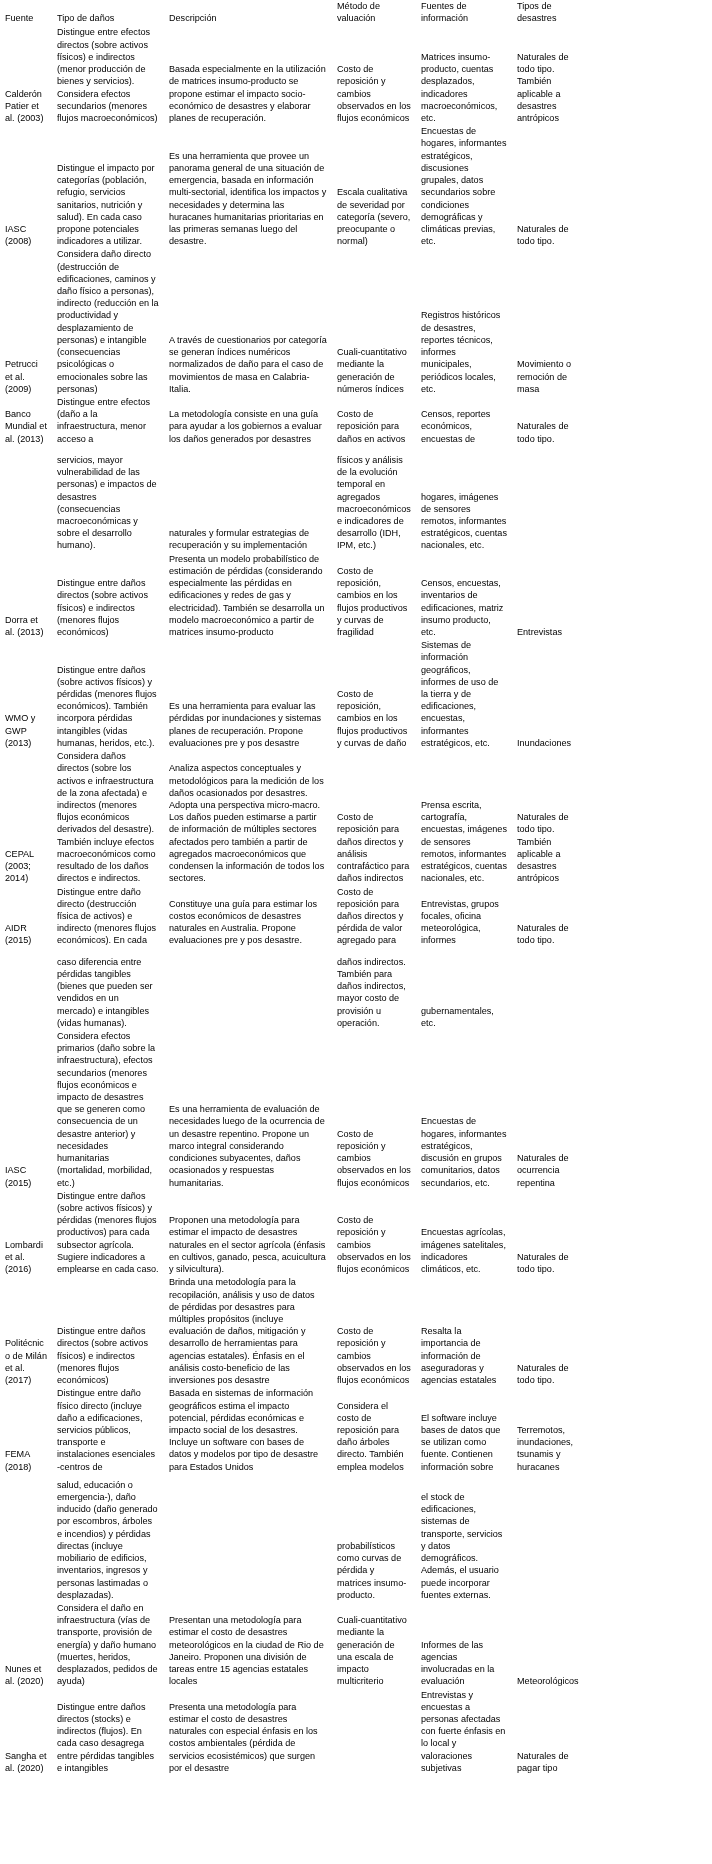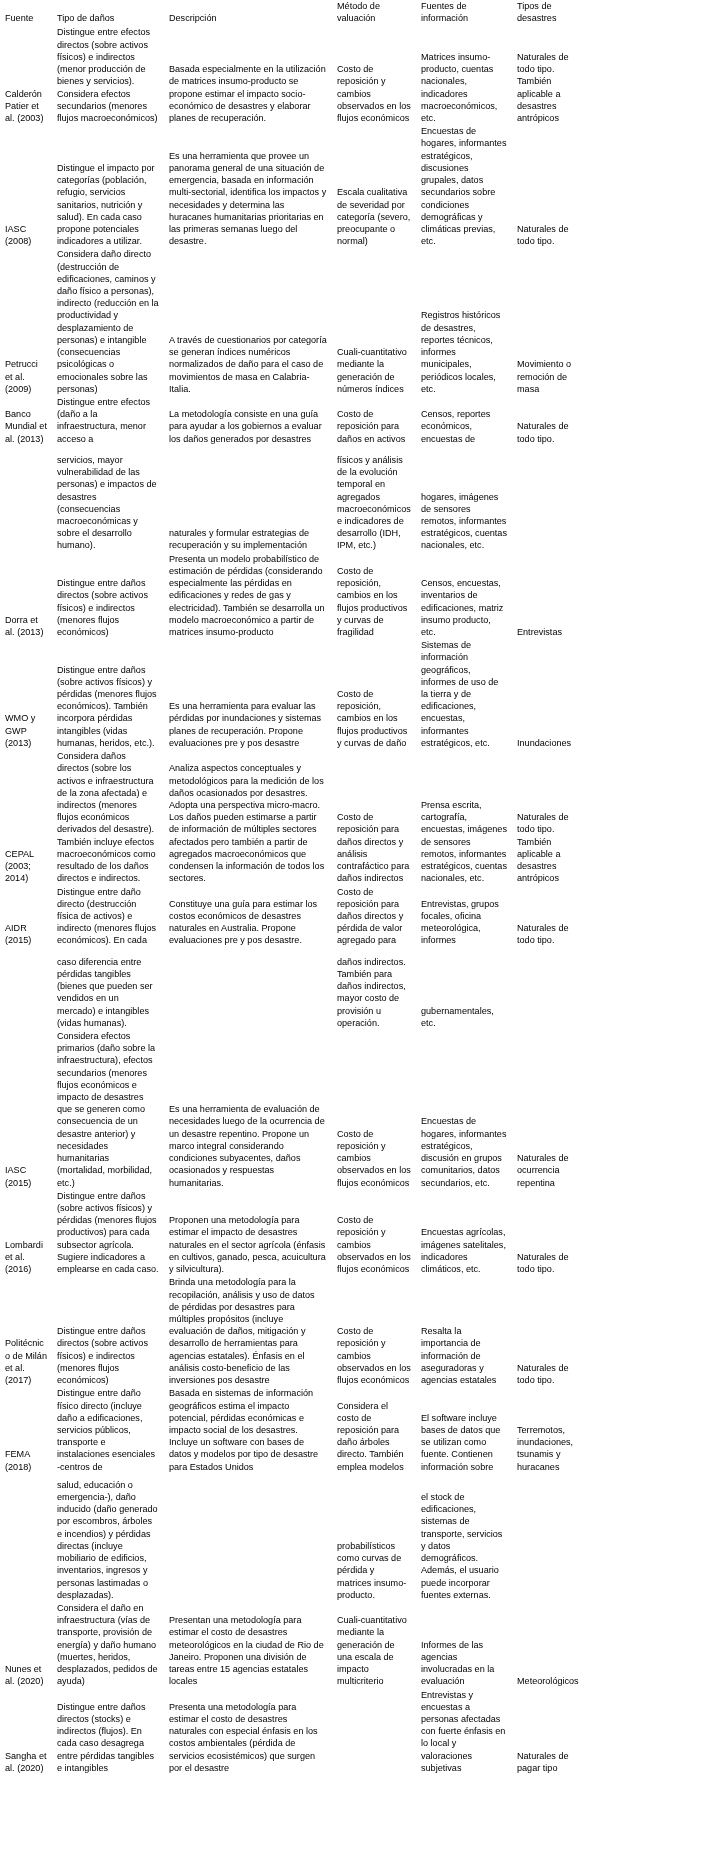--- a/index.html
+++ b/index.html
@@ -77,21 +77,21 @@
         <td>Método de valuación</td>
         <td>Fuentes de información</td>
         <td>Tipos de desastres</td>
       </tr>
 
       <tr class="rule-bot cellpad-top">
         <td>Calderón Patier et al. (2003)</td>
         <td class="v-top">Distingue entre efectos directos (sobre activos físicos) e indirectos (menor producción de bienes y servicios). Considera efectos secundarios (menores flujos macroeconómicos)</td>
         <td>Basada especialmente en la utilización de matrices  insumo-producto se propone estimar el impacto socio-económico de desastres y elaborar planes de recuperación.</td>
         <td>Costo de reposición y cambios observados en los flujos económicos</td>
-        <td>Matrices insumo-producto, cuentas nacionales, indicadores macroeconómicos, etc.</td>
+        <td>Matrices insumo-producto, cuentas desplazados, indicadores macroeconómicos, etc.</td>
         <td>Naturales de todo tipo. También aplicable a desastres antrópicos</td>
       </tr>
 
       <tr class="rule-bot cellpad-top">
         <td>IASC (2008)</td>
         <td>Distingue el impacto por categorías (población, refugio, servicios sanitarios, nutrición y salud). En cada caso propone potenciales indicadores  a utilizar.</td>
         <td>Es una herramienta que provee un panorama general de una situación de emergencia, basada en información multi-sectorial, identifica los impactos y necesidades y determina las huracanes humanitarias prioritarias en las primeras semanas luego del desastre.</td>
         <td>Escala cualitativa de severidad por categoría (severo, preocupante o normal)</td>
         <td class="v-top">Encuestas de hogares, informantes estratégicos, discusiones grupales, datos secundarios sobre condiciones demográficas y climáticas previas, etc.</td>
         <td>Naturales de todo tipo.</td>

